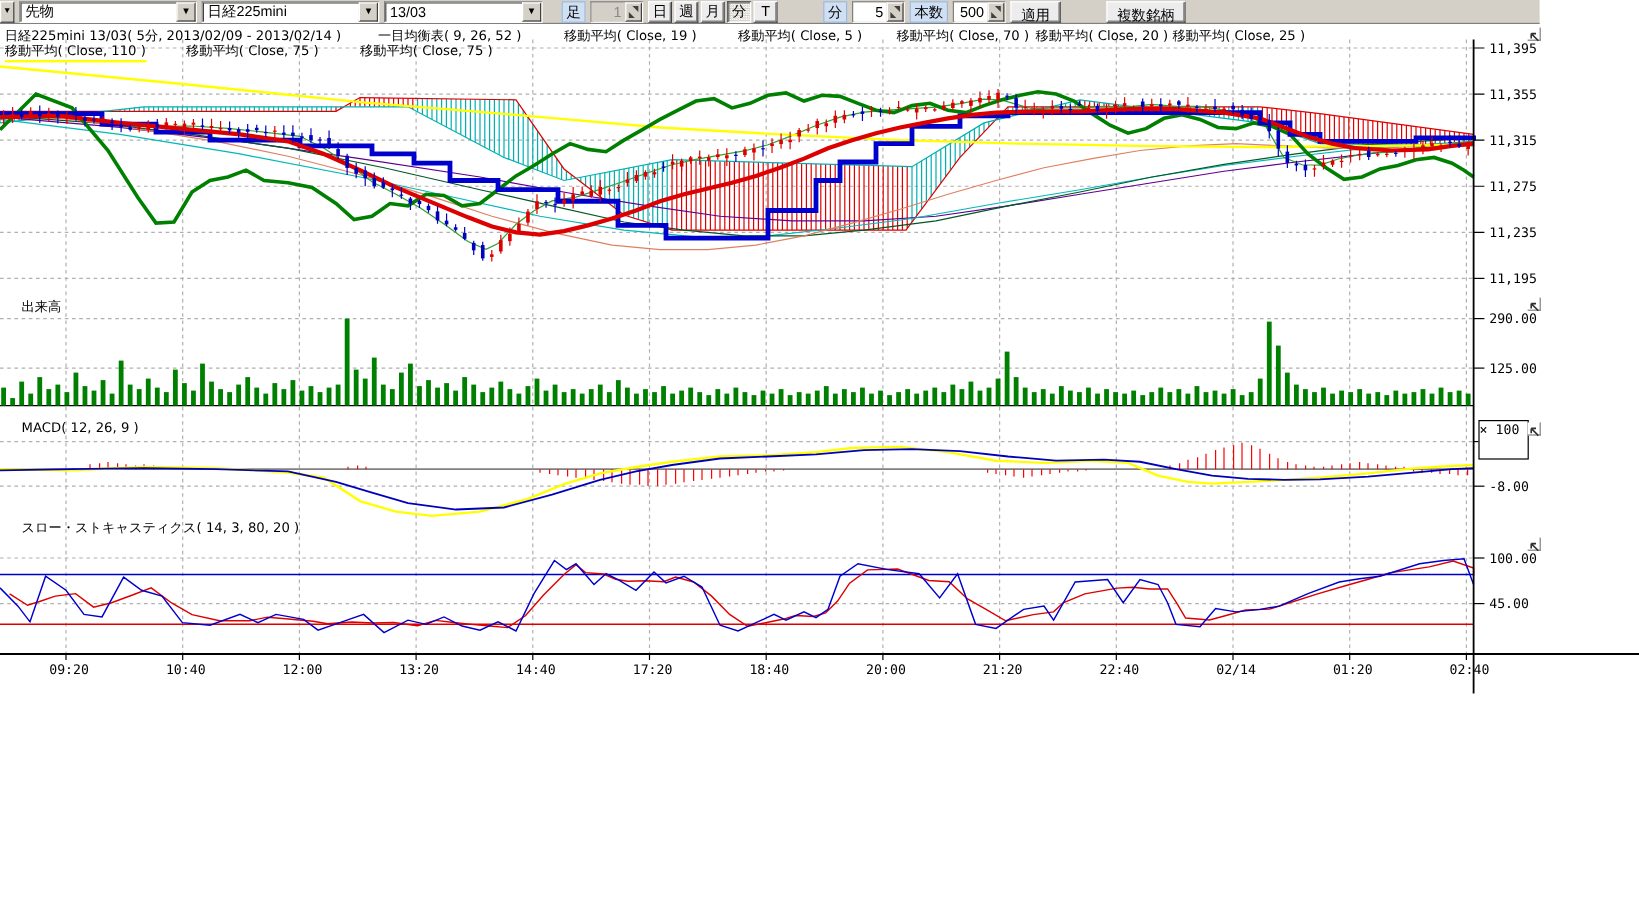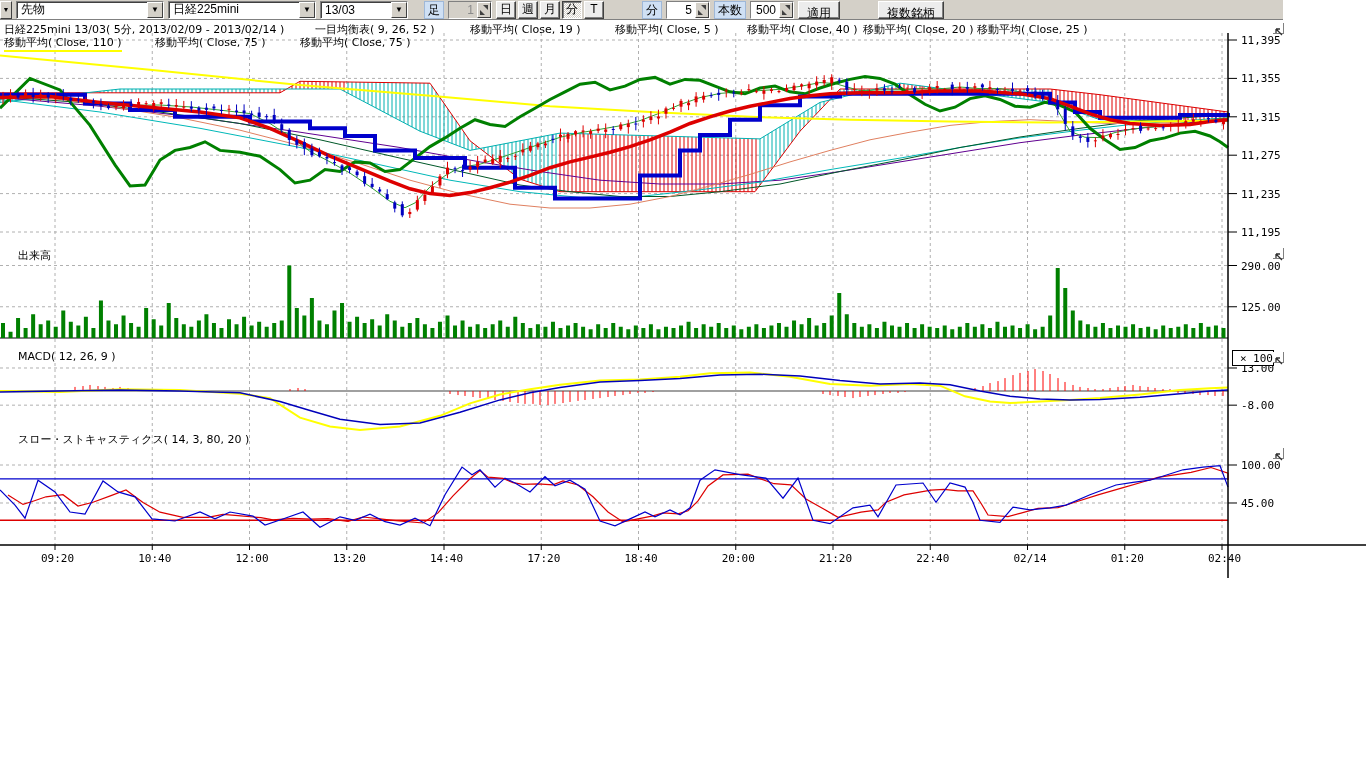--- a/index.html
+++ b/index.html
@@ -37,40 +37,40 @@
     border:1px solid; border-color:#fff #404040 #404040 #fff; font-size:7px;
     text-align:center; line-height:16px; flex:0 0 12px;}
   
   #chart-wrap { position:absolute; left:0; top:20px; width:1366px; height:748px; background:#fff; }
   #chart-svg { position:absolute; left:0; top:0; }
   .legendline { position:absolute; left:0; white-space:nowrap; font-size:11px;
     color:#000; font-family:"DejaVu Sans", "Liberation Sans", sans-serif; }
   .legenditem { position:absolute; top:0; }
   .panelabel { position:absolute; font-size:11px; color:#000;
     font-family:"DejaVu Sans", "Liberation Sans", sans-serif;margin-left:16px; }
-  #multiplier-box { position:absolute; left:1232px; top:330px; width:42px; height:16px;
-    border:1px solid #000; background:#fff; font-size:11px; text-align:right;
+  #multiplier-box { position:absolute; left:1232px; top:330px; width:42px; height:33px;
+    border:1px solid #000; background:#fff; font-size:11px; text-align:left;
     line-height:15px; font-family:"DejaVu Sans Mono", monospace; }
   .corner-icon { position:absolute; width:11px; height:11px; background:#fff;
     border-right:1px solid #808080; border-bottom:1px solid #808080; }
 </style>
 </head>
 <body>
 
 <div id="toolbar">
   <div id="combo-fragment">▼</div>
   <div class="combo" style="width:148px">
     <span class="cval" style="flex:1">先物</span>
     <span class="drop">▼</span>
   </div>
   <div class="combo" style="width:148px">
     <span class="cval" style="flex:1">日経225mini</span>
     <span class="drop">▼</span>
   </div>
-  <div class="combo" style="width:88px">
+  <div class="combo" style="width:132px">
     <span class="cval" style="flex:1">13/03</span>
     <span class="drop">▼</span>
   </div>
   <span class="gap"></span>
   <span class="flatlabel">足</span>
   <div class="spinfield disabled">
     <span class="val">1</span>
     <span class="spinbtn">
       <svg width="10" height="12">
           <polygon points="9,1 9,6 4,1" fill="#404040"></polygon>
@@ -1074,21 +1074,21 @@
       <text x="1110.75" y="542" font-size="11px" font-family="&quot;DejaVu Sans Mono&quot;, monospace" fill="#000" text-anchor="start">01:20</text>
       <line x1="1222" y1="525" x2="1222" y2="530" stroke="#000000" stroke-width="1"></line>
       <text x="1208" y="542" font-size="11px" font-family="&quot;DejaVu Sans Mono&quot;, monospace" fill="#000" text-anchor="start">02:40</text>
     </svg>
 
   <div class="legendline" id="legend-line1" style="top:2px">
       <span class="legenditem" style="left: 4px;">日経225mini 13/03( 5分, 2013/02/09 - 2013/02/14 )</span>
       <span class="legenditem" style="left: 315px;">一目均衡表( 9, 26, 52 )</span>
       <span class="legenditem" style="left: 470px;">移動平均( Close, 19 )</span>
       <span class="legenditem" style="left: 615px;">移動平均( Close, 5 )</span>
-      <span class="legenditem" style="left: 747px;">移動平均( Close, 40 )</span>
+      <span class="legenditem" style="left: 747px;">移動平均( Close, 70 )</span>
       <span class="legenditem" style="left: 863px;">移動平均( Close, 20 )</span>
       <span class="legenditem" style="left: 977px;">移動平均( Close, 25 )</span>
     </div>
   <div class="legendline" id="legend-line2" style="top:15px">
       <span class="legenditem" style="left: 4px; border-bottom: 2px solid rgb(255, 255, 0);">移動平均( Close, 110 )</span>
       <span class="legenditem" style="left: 155px;">移動平均( Close, 75 )</span>
       <span class="legenditem" style="left: 300px;">移動平均( Close, 75 )</span>
     </div>
 
   <div class="panelabel" style="left:2px; top:228px">出来高</div>

